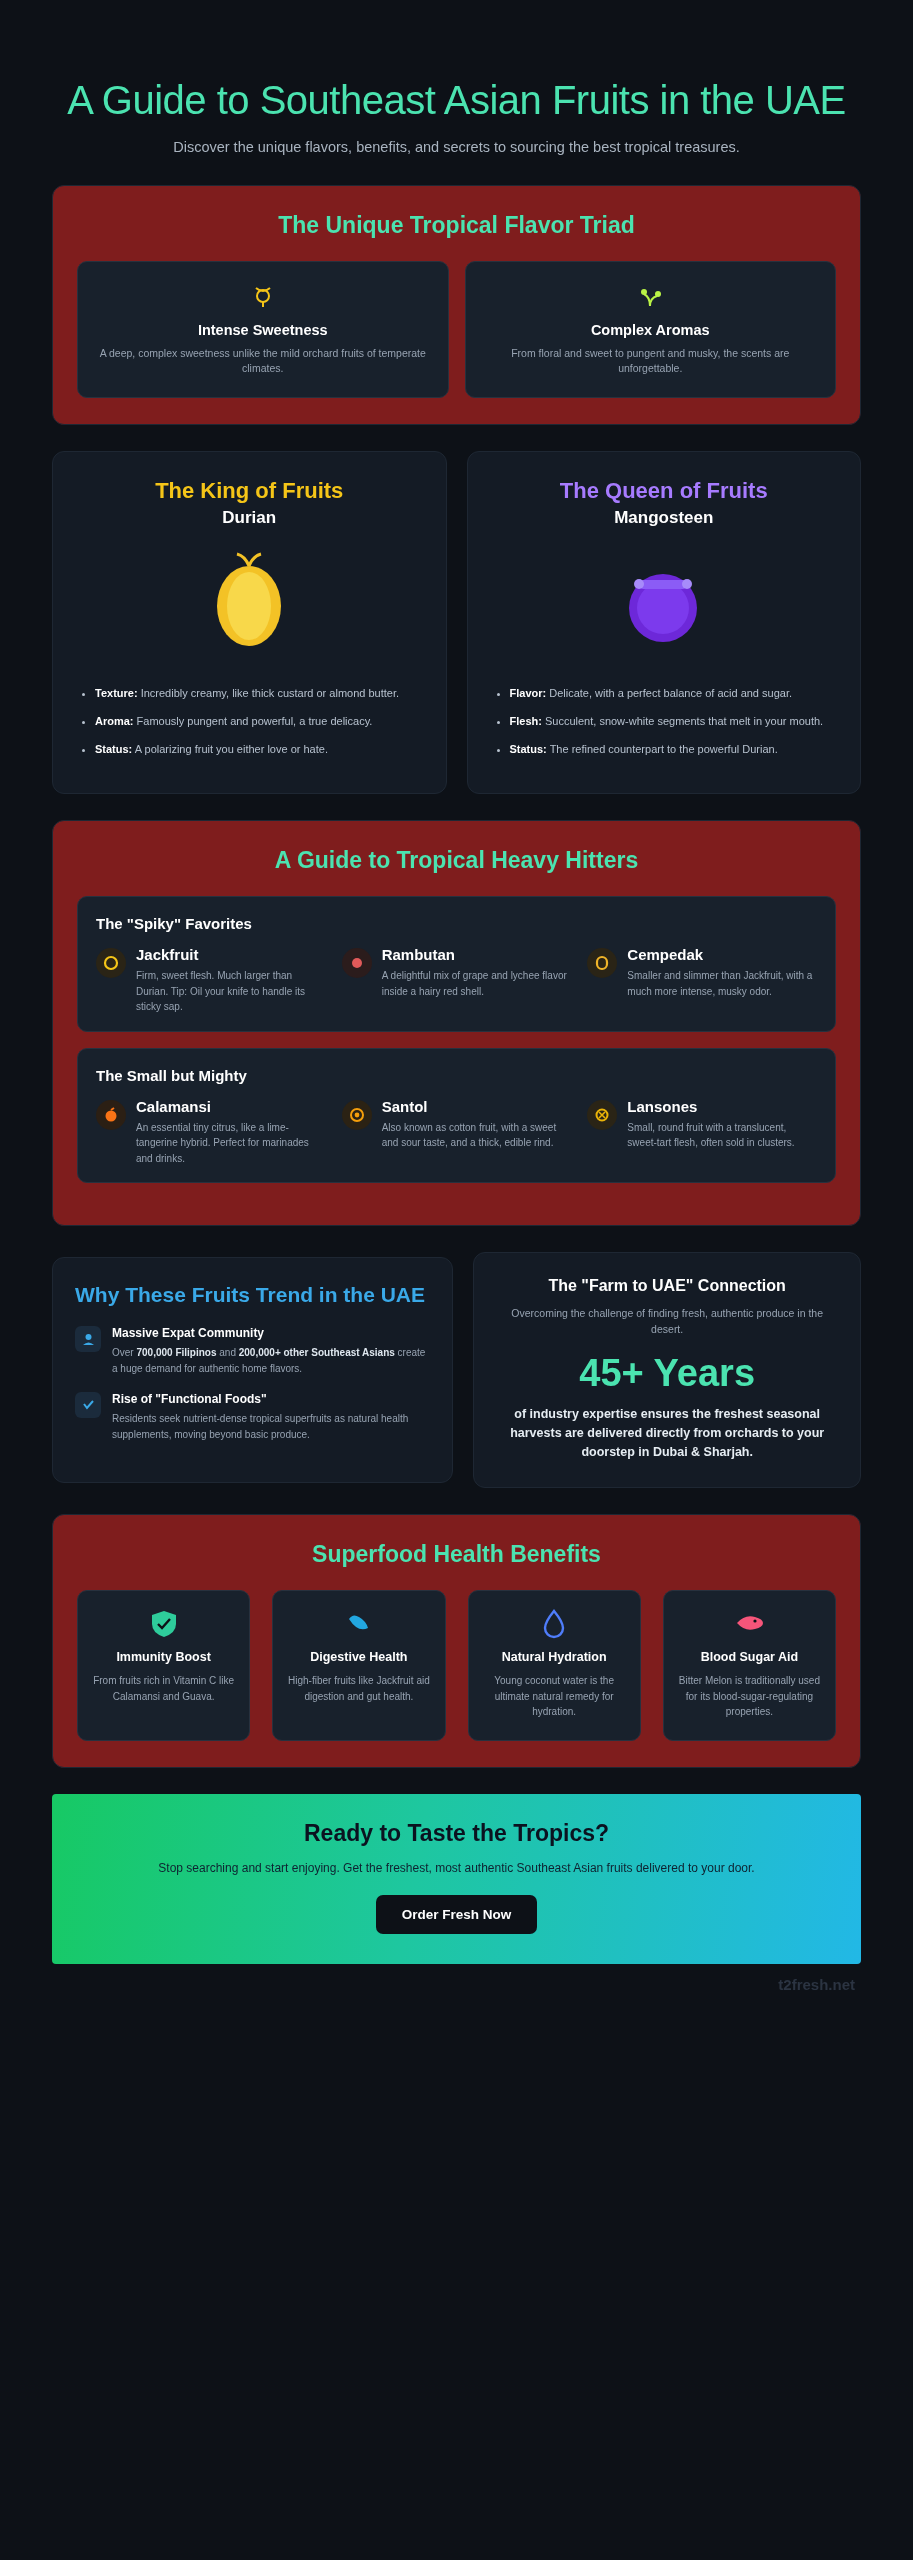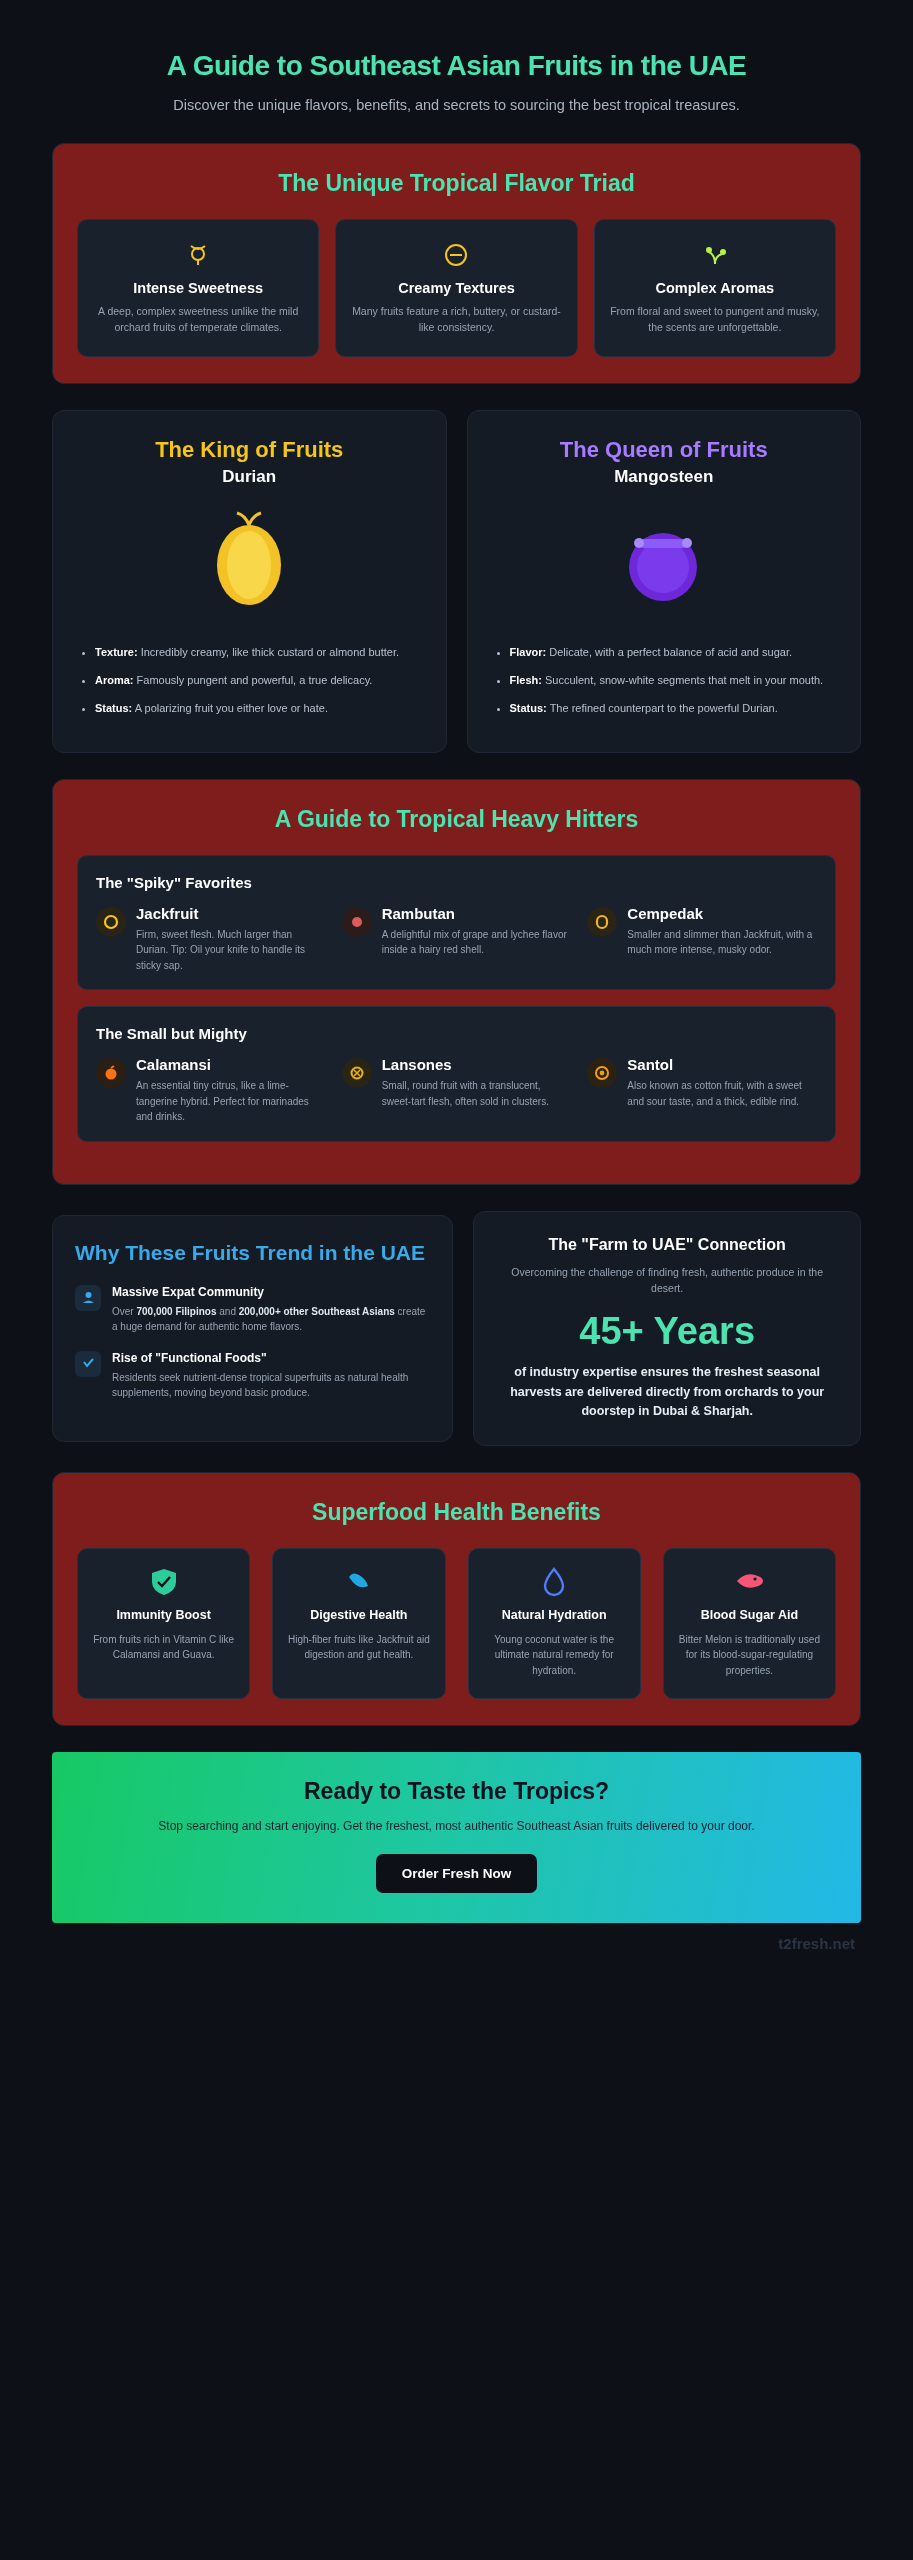--- a/index.html
+++ b/index.html
@@ -8,25 +8,26 @@
     background: #0d1117;
     font-family: "Liberation Sans", sans-serif;
     color: #e6edf3;
     padding: 0;
   }
   .page { width: 913px; padding: 30px 52px 40px 52px; }
 
   
   .hero { text-align: center; padding: 20px 0 26px 0; }
   .hero h1 {
-    font-size: 28px;
+    font-size: 40px;
     line-height: 1.12;
-    font-weight: bold;
+    font-weight: normal;
     color: #4be3b0;
     letter-spacing: -0.5px;
+    margin-top: 28px;
   }
   .hero p {
     margin-top: 14px;
     font-size: 14.5px;
     color: #a9b4c0;
     line-height: 1.5;
     max-width: 760px;
     margin-left: auto;
     margin-right: auto;
   }
@@ -194,30 +195,20 @@
               <circle cx="17" cy="16" r="6" stroke="#f5c518" stroke-width="2" fill="none"></circle>
               <path d="M17 22 l0 5" stroke="#f5c518" stroke-width="2"></path>
             </svg>
         </div>
         <h3>Intense Sweetness</h3>
         <p>A deep, complex sweetness unlike the mild orchard fruits of temperate climates.</p>
       </div>
       <div class="cell">
         <div class="ic">
           <svg width="34" height="34" viewBox="0 0 34 34">
-              <circle cx="17" cy="17" r="10" stroke="#f5c518" stroke-width="2" fill="none"></circle>
-              <path d="M11 17 h12" stroke="#f5c518" stroke-width="2"></path>
-            </svg>
-        </div>
-        <h3>Creamy Textures</h3>
-        <p>Many fruits feature a rich, buttery, or custard-like consistency.</p>
-      </div>
-      <div class="cell">
-        <div class="ic">
-          <svg width="34" height="34" viewBox="0 0 34 34">
               <path d="M17 26 q0 -8 7 -10" stroke="#b9f246" stroke-width="2" fill="none"></path>
               <circle cx="25" cy="14" r="3" fill="#b9f246"></circle>
               <circle cx="11" cy="12" r="3" fill="#b9f246"></circle>
               <path d="M17 26 q0 -9 -6 -12" stroke="#b9f246" stroke-width="2" fill="none"></path>
             </svg>
         </div>
         <h3>Complex Aromas</h3>
         <p>From floral and sweet to pungent and musky, the scents are unforgettable.</p>
       </div>
     </div>
@@ -313,41 +304,41 @@
                 <circle cx="9" cy="10" r="5.5" fill="#f97316"></circle>
                 <path d="M9 4 l3 -2" stroke="#f97316" stroke-width="2"></path>
               </svg>
           </div>
           <div>
             <h4>Calamansi</h4>
             <p>An essential tiny citrus, like a lime-tangerine hybrid. Perfect for marinades and drinks.</p>
           </div>
         </div>
         <div class="item">
+          <div class="badge" style="background:#2b2214;">
+            <svg width="18" height="18" viewBox="0 0 18 18">
+                <circle cx="9" cy="9" r="6" fill="none" stroke="#f59e0b" stroke-width="2"></circle>
+                <circle cx="9" cy="9" r="2.4" fill="#f59e0b"></circle>
+              </svg>
+          </div>
+          <div>
+            <h4>Santol</h4>
+            <p>Also known as cotton fruit, with a sweet and sour taste, and a thick, edible rind.</p>
+          </div>
+        </div>
+        <div class="item">
           <div class="badge" style="background:#2a2416;">
             <svg width="18" height="18" viewBox="0 0 18 18">
                 <circle cx="9" cy="9" r="5.5" fill="none" stroke="#eab308" stroke-width="2"></circle>
                 <path d="M6 6 l6 6 M12 6 l-6 6" stroke="#eab308" stroke-width="1.6"></path>
               </svg>
           </div>
           <div>
             <h4>Lansones</h4>
             <p>Small, round fruit with a translucent, sweet-tart flesh, often sold in clusters.</p>
-          </div>
-        </div>
-        <div class="item">
-          <div class="badge" style="background:#2b2214;">
-            <svg width="18" height="18" viewBox="0 0 18 18">
-                <circle cx="9" cy="9" r="6" fill="none" stroke="#f59e0b" stroke-width="2"></circle>
-                <circle cx="9" cy="9" r="2.4" fill="#f59e0b"></circle>
-              </svg>
-          </div>
-          <div>
-            <h4>Santol</h4>
-            <p>Also known as cotton fruit, with a sweet and sour taste, and a thick, edible rind.</p>
           </div>
         </div>
       </div>
     </div>
   </div>
 
   <div class="two">
     <div class="trend">
       <h2>Why These Fruits Trend in the UAE</h2>
       <div class="trendrow">

